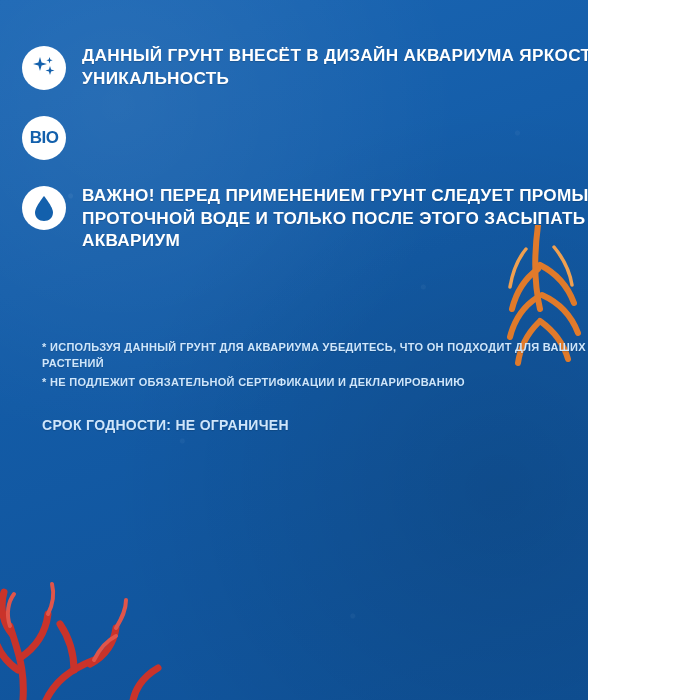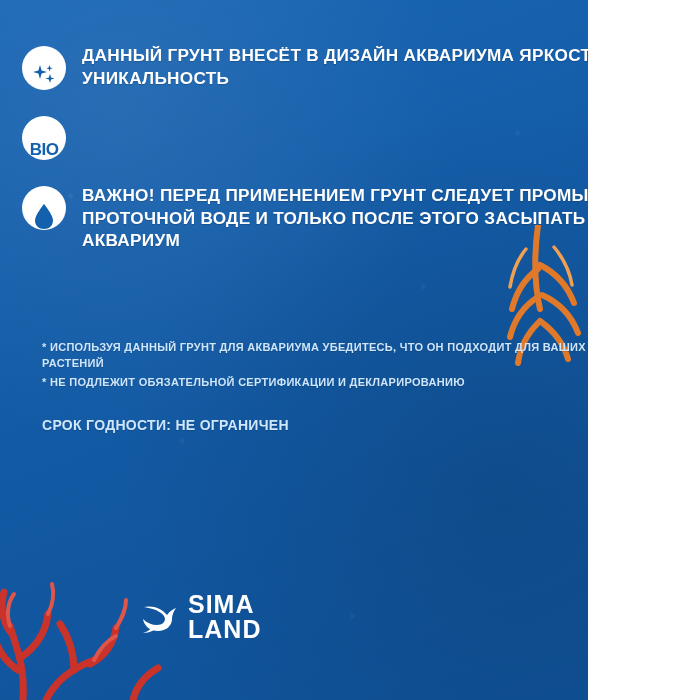--- a/index.html
+++ b/index.html
@@ -66,21 +66,21 @@
     padding: 0 26px 0 22px;
     margin-bottom: 24px;
   }
   .feature-icon {
     flex: 0 0 auto;
     width: 44px;
     height: 44px;
     border-radius: 50%;
     background: #ffffff;
     display: flex;
-    align-items: flex-end;
+    align-items: center;
     justify-content: center;
     margin-right: 16px;
     margin-top: 2px;
   }
   .feature-icon svg { display: block; }
   .bio-text {
     font-family: "Liberation Sans", sans-serif;
     font-weight: bold;
     font-size: 17px;
     color: #1360ac;
@@ -219,26 +219,14 @@
     </div>
 
   </div>
 
   <div class="notes">
     <div class="note-line note-block">* Используя данный грунт для аквариума убедитесь, что он подходит для ваших рыбок и растений</div>
     <div class="note-line note-block">* Не подлежит обязательной сертификации и декларированию</div>
     <div class="shelf-life">Срок годности: не ограничен</div>
   </div>
 
-  <div class="brand">
-    <div class="brand-mark">
-      <svg width="40" height="40" viewBox="0 0 40 40">
-        <path fill="#ffffff" d="M6 10 C14 8 24 11 29 18 C32 14 35 12 38 11 C35 15 34 19 34 22 C34 29 28 34 20 34 C12 34 6 29 5 22 C9 26 14 28 19 28 C24 28 27 25 27 22 C27 17 19 12 6 10 Z"></path>
-        <path fill="#ffffff" d="M14 30 C12 33 9 35 5 36 C9 36 13 35 16 33 Z"></path>
-      </svg>
-    </div>
-    <div class="brand-words">
-      <div>SIMA</div>
-      <div>LAND</div>
-    </div>
-  </div>
 
 </div>
 
 </body></html>

